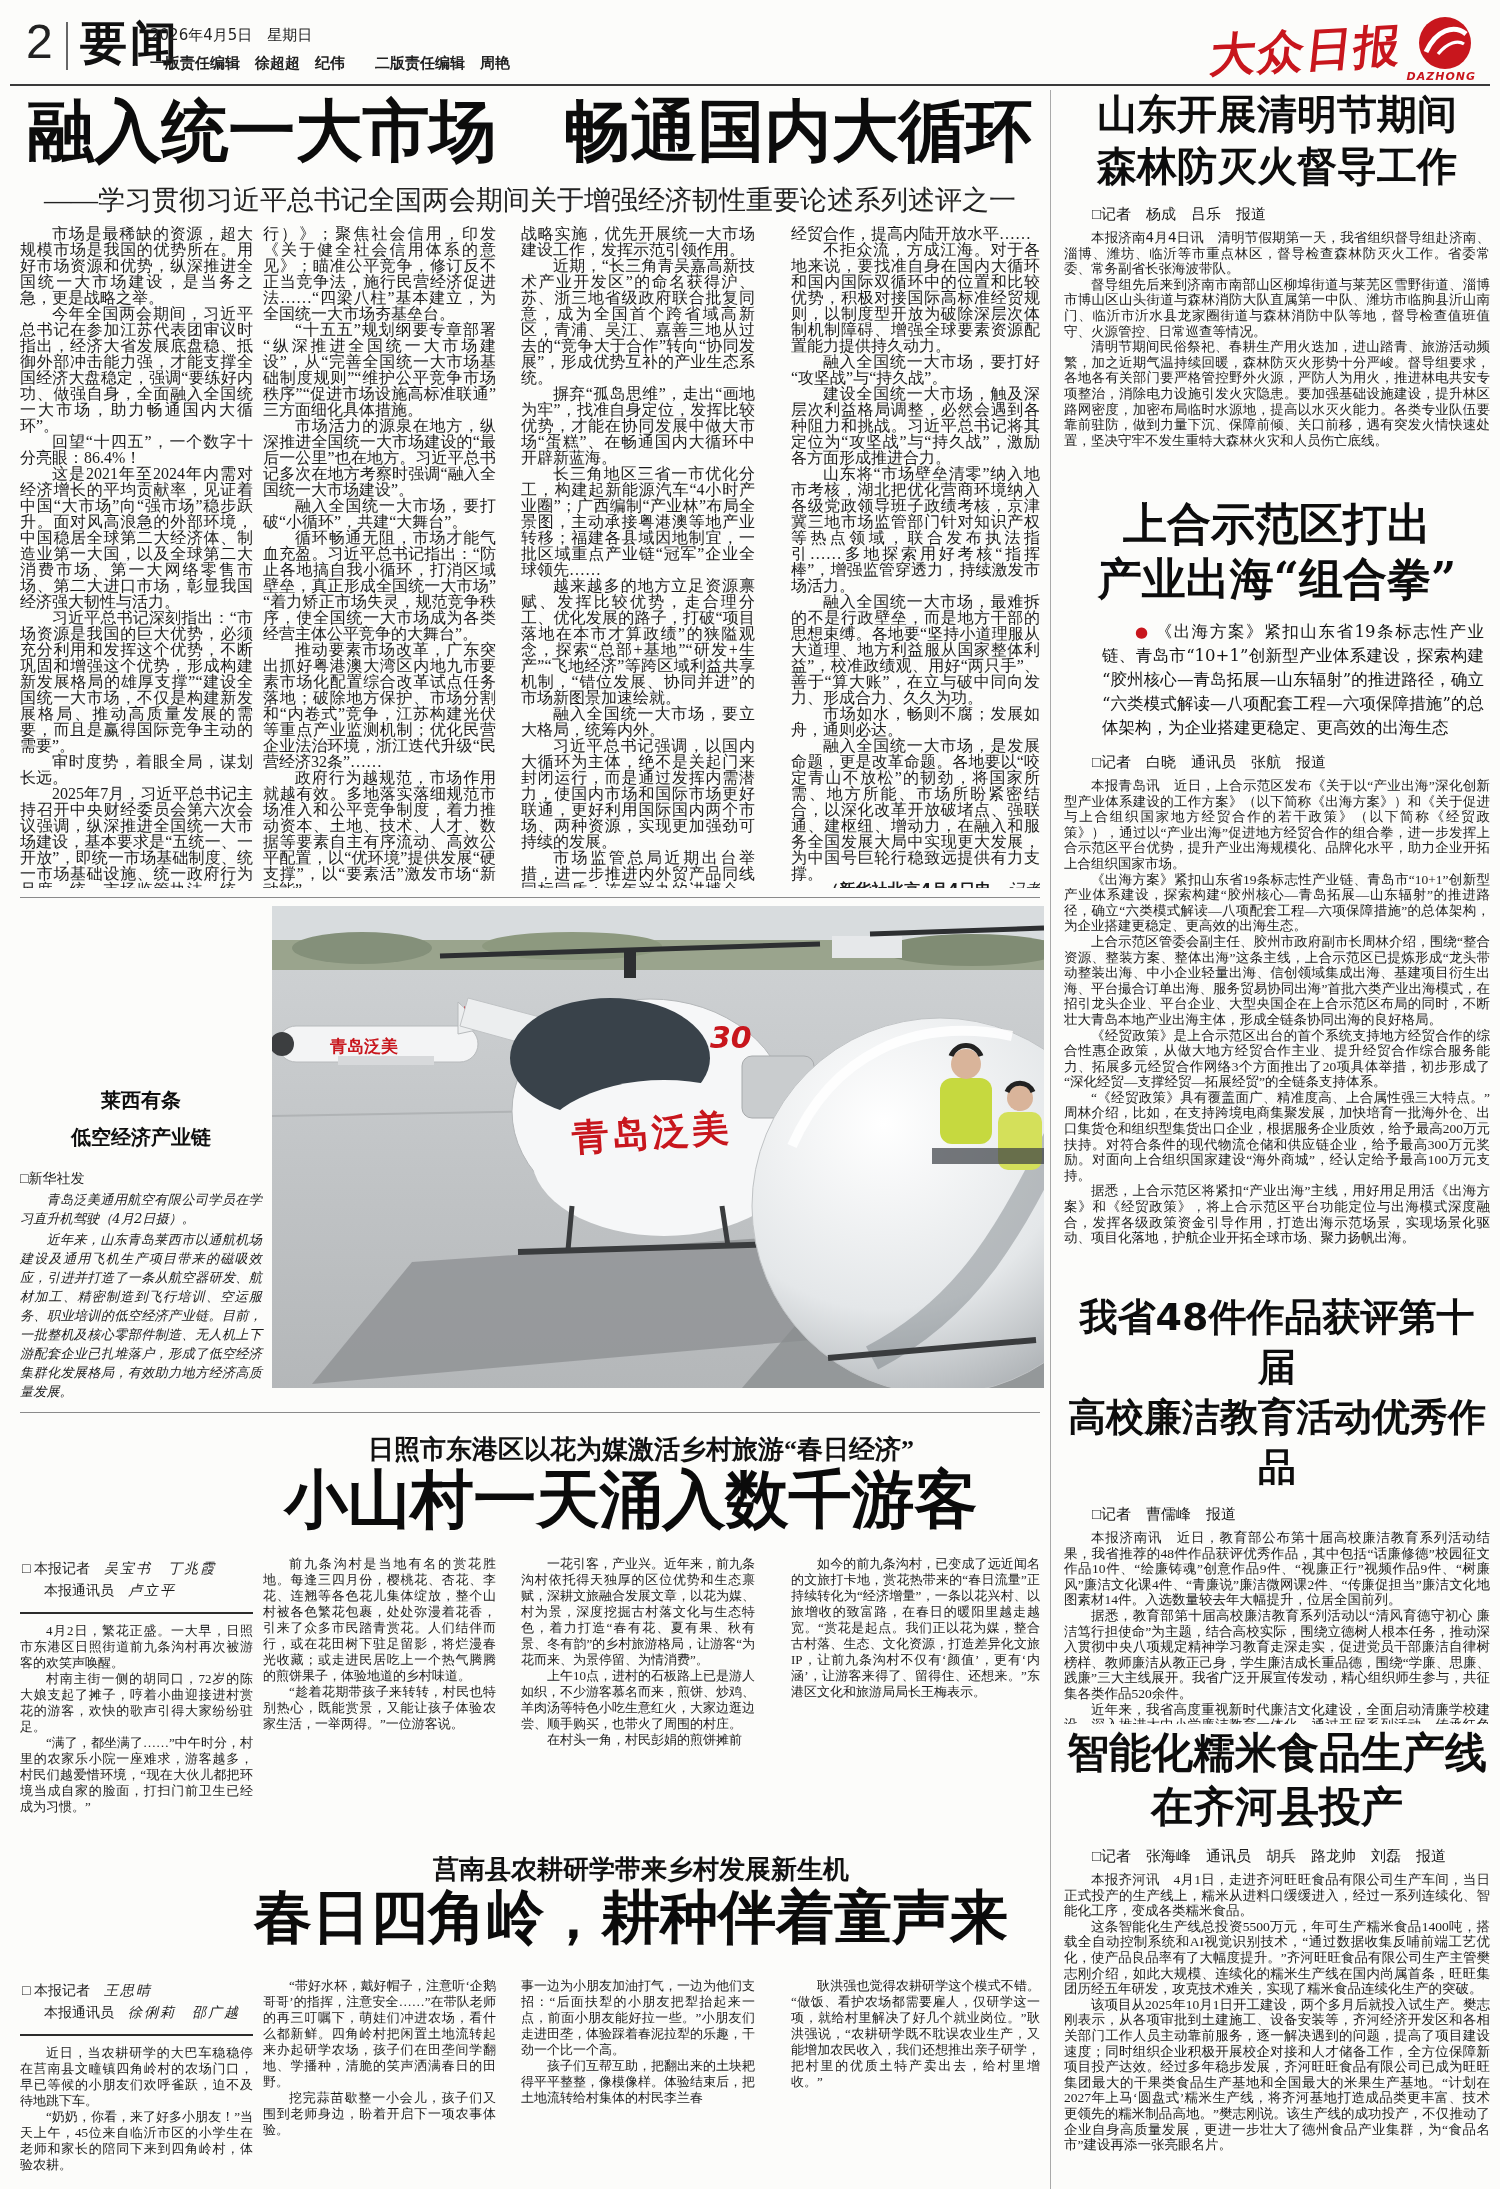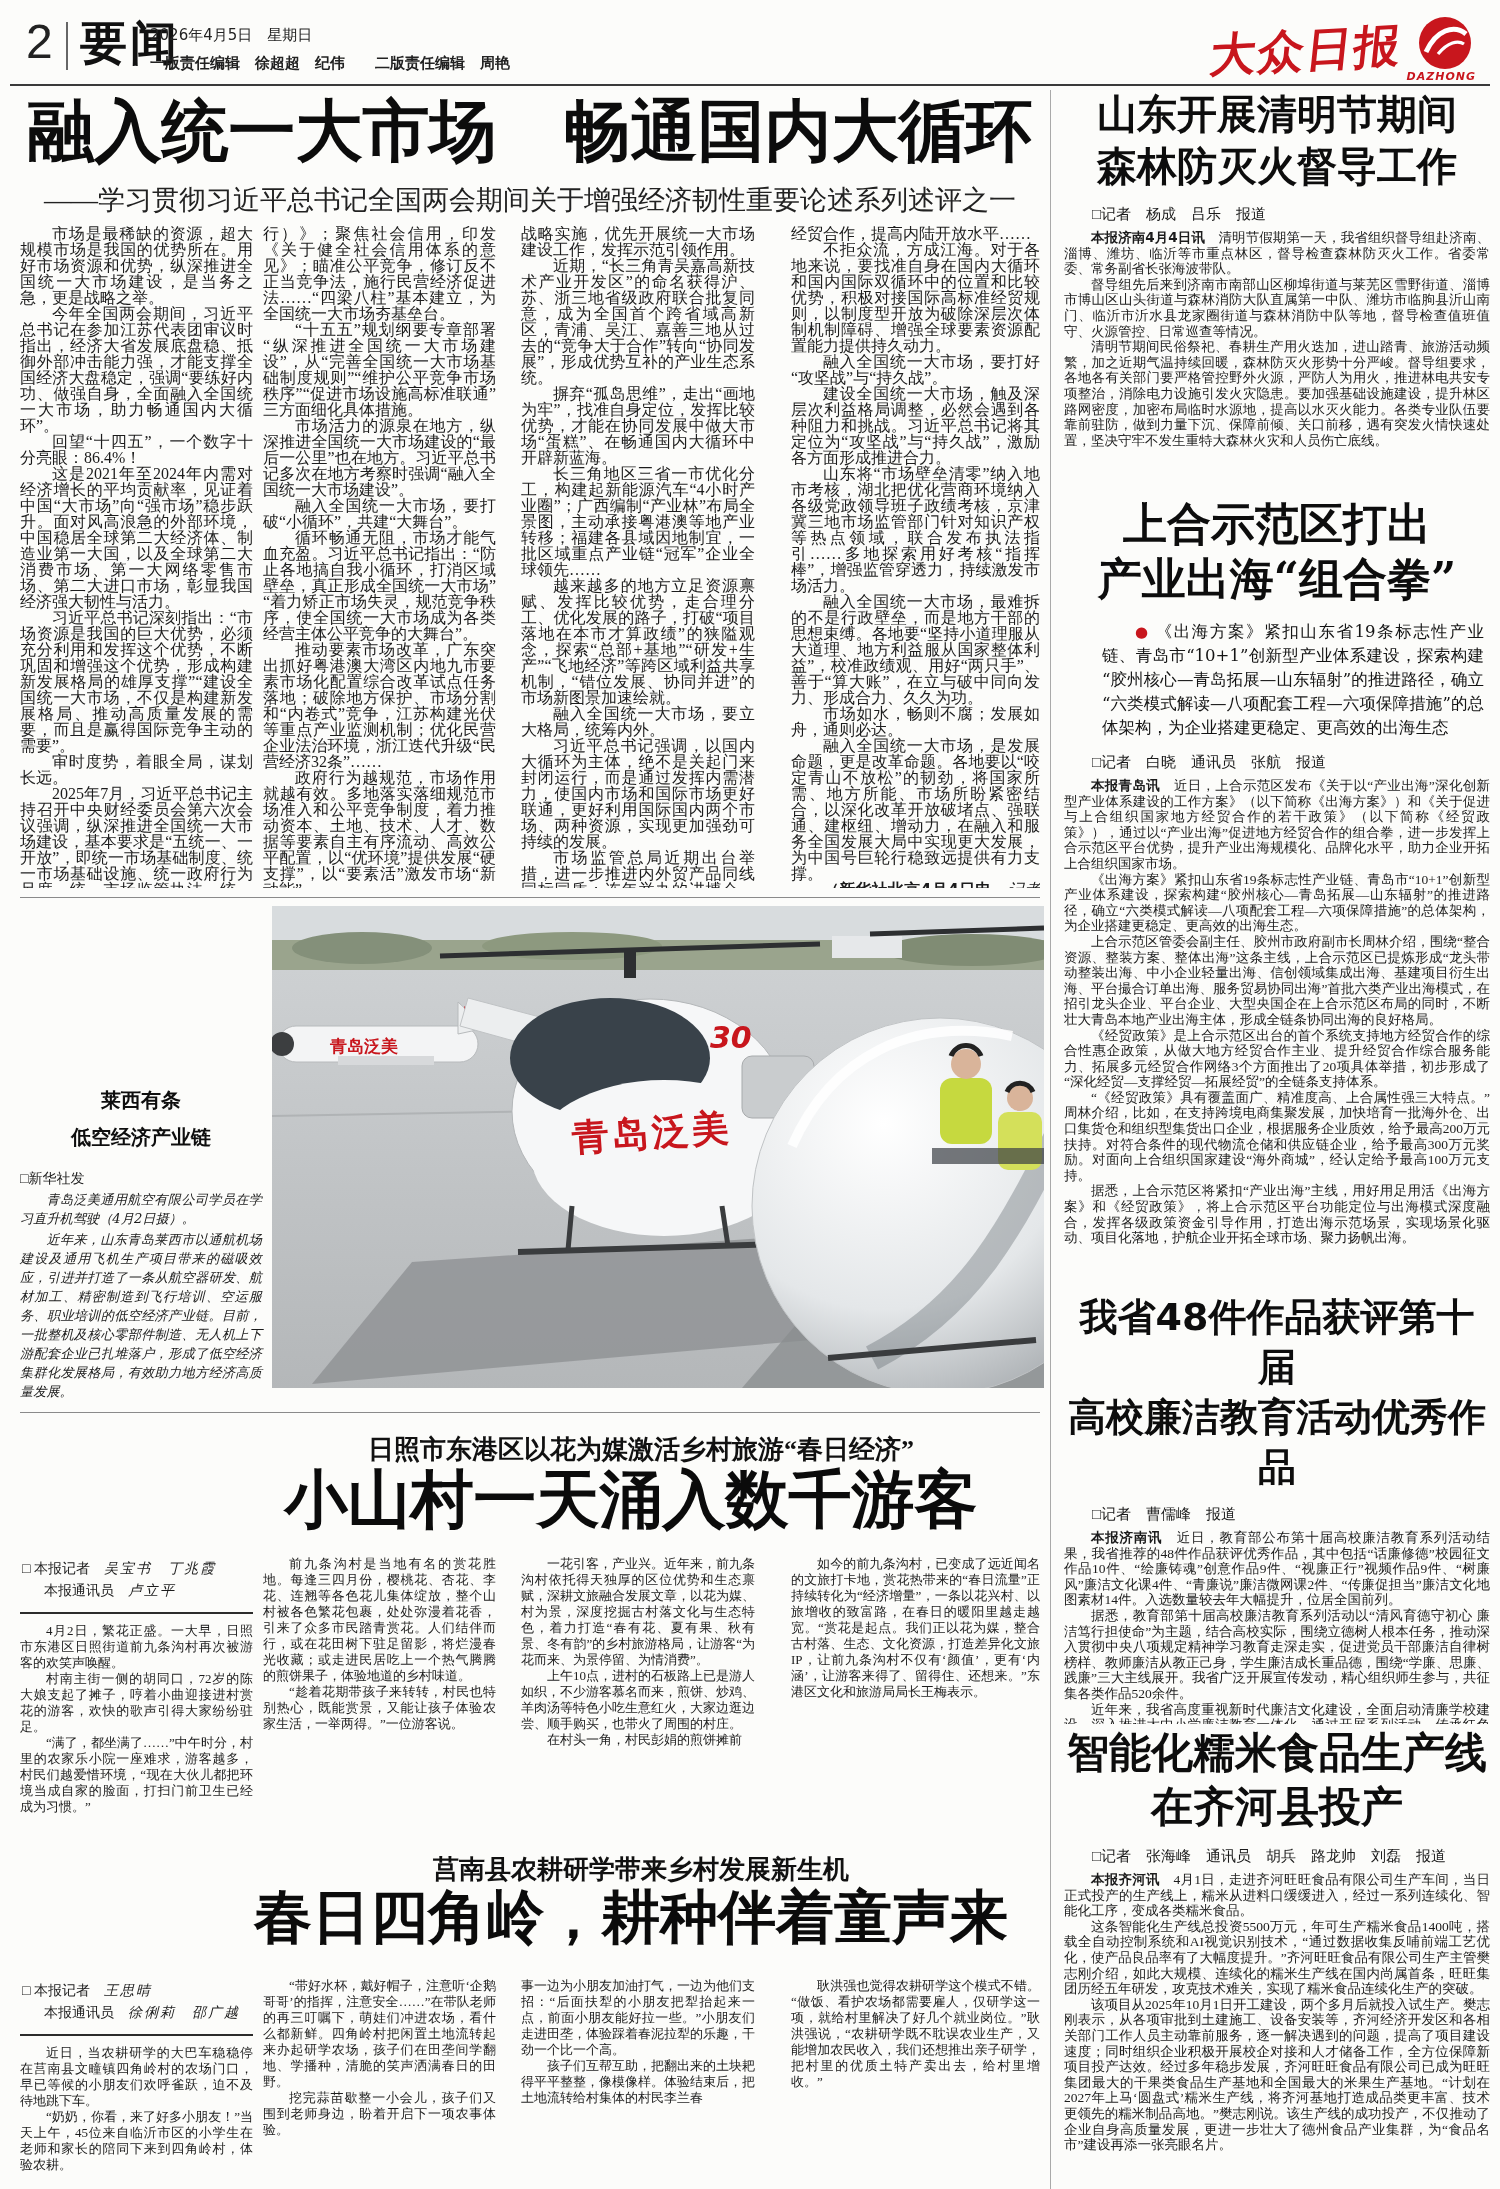--- a/index.html
+++ b/index.html
@@ -71,21 +71,21 @@
   #rightA .r-head{font-size:40px;line-height:52px;}
   #rightB{top:496px;height:796px;}
   #rightB .r-head{font-size:44px;line-height:55px;}
   #rightC{top:1292px;height:432px;}
   #rightC .r-head{font-size:38px;line-height:50px;}
   #rightD{top:1726px;height:463px;}
   #rightD .r-head{font-size:42px;line-height:54px;}
   .r-byline{font-size:15px;margin:13px 0 6px 28px;color:#1a1a1a;}
   .r-body{font-size:13.5px;line-height:15.6px;text-align:justify;color:#1c1c1c;}
   .r-body p{margin:0;text-indent:2em;}
-  .lead-in{font-weight:700;font-family:"DejaVu Sans",sans-serif;}
+  .lead-in{font-weight:400;font-family:"DejaVu Sans",sans-serif;}
   .summary{margin:14px 6px 8px 38px;font-size:16.5px;line-height:24px;text-align:justify;text-indent:2em;
         font-family:"DejaVu Serif",serif;color:#141414;}
   .summary .dot{color:#c8161d;font-size:15px;margin-right:6px;}
 </style>
 </head>
 <body>
 
 <div class="page">
 
   <div class="page-num">2</div>

